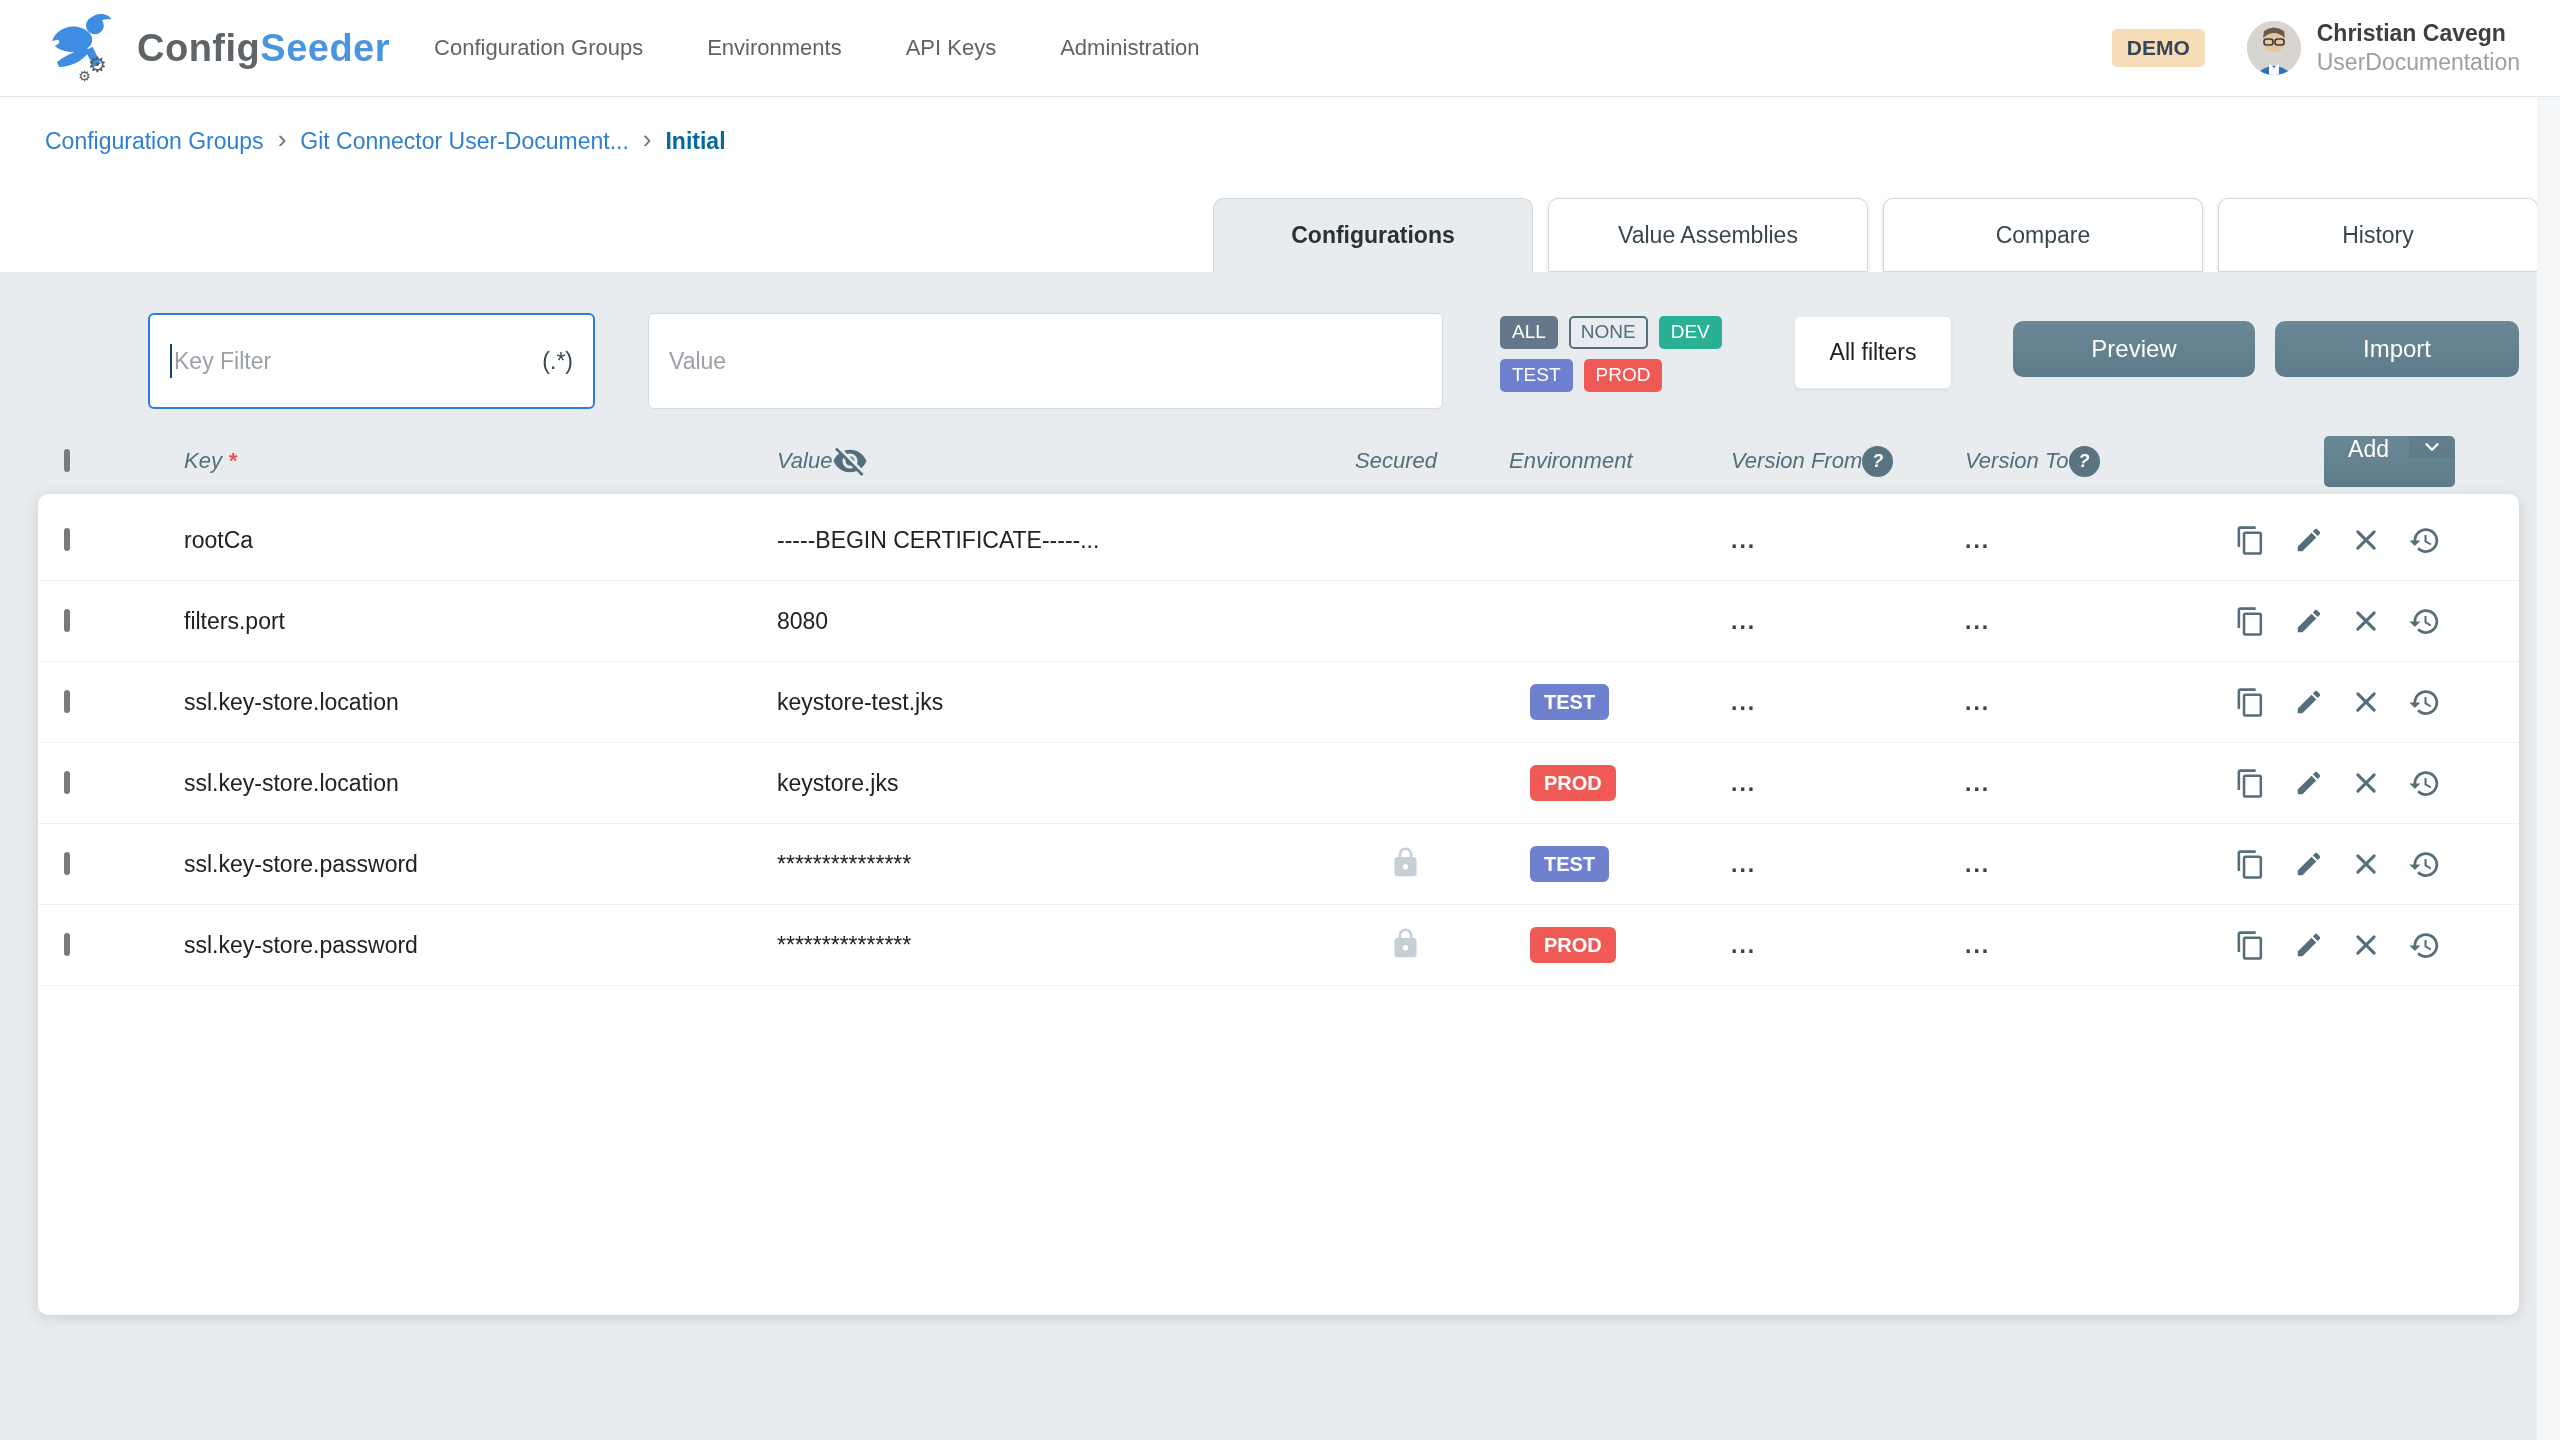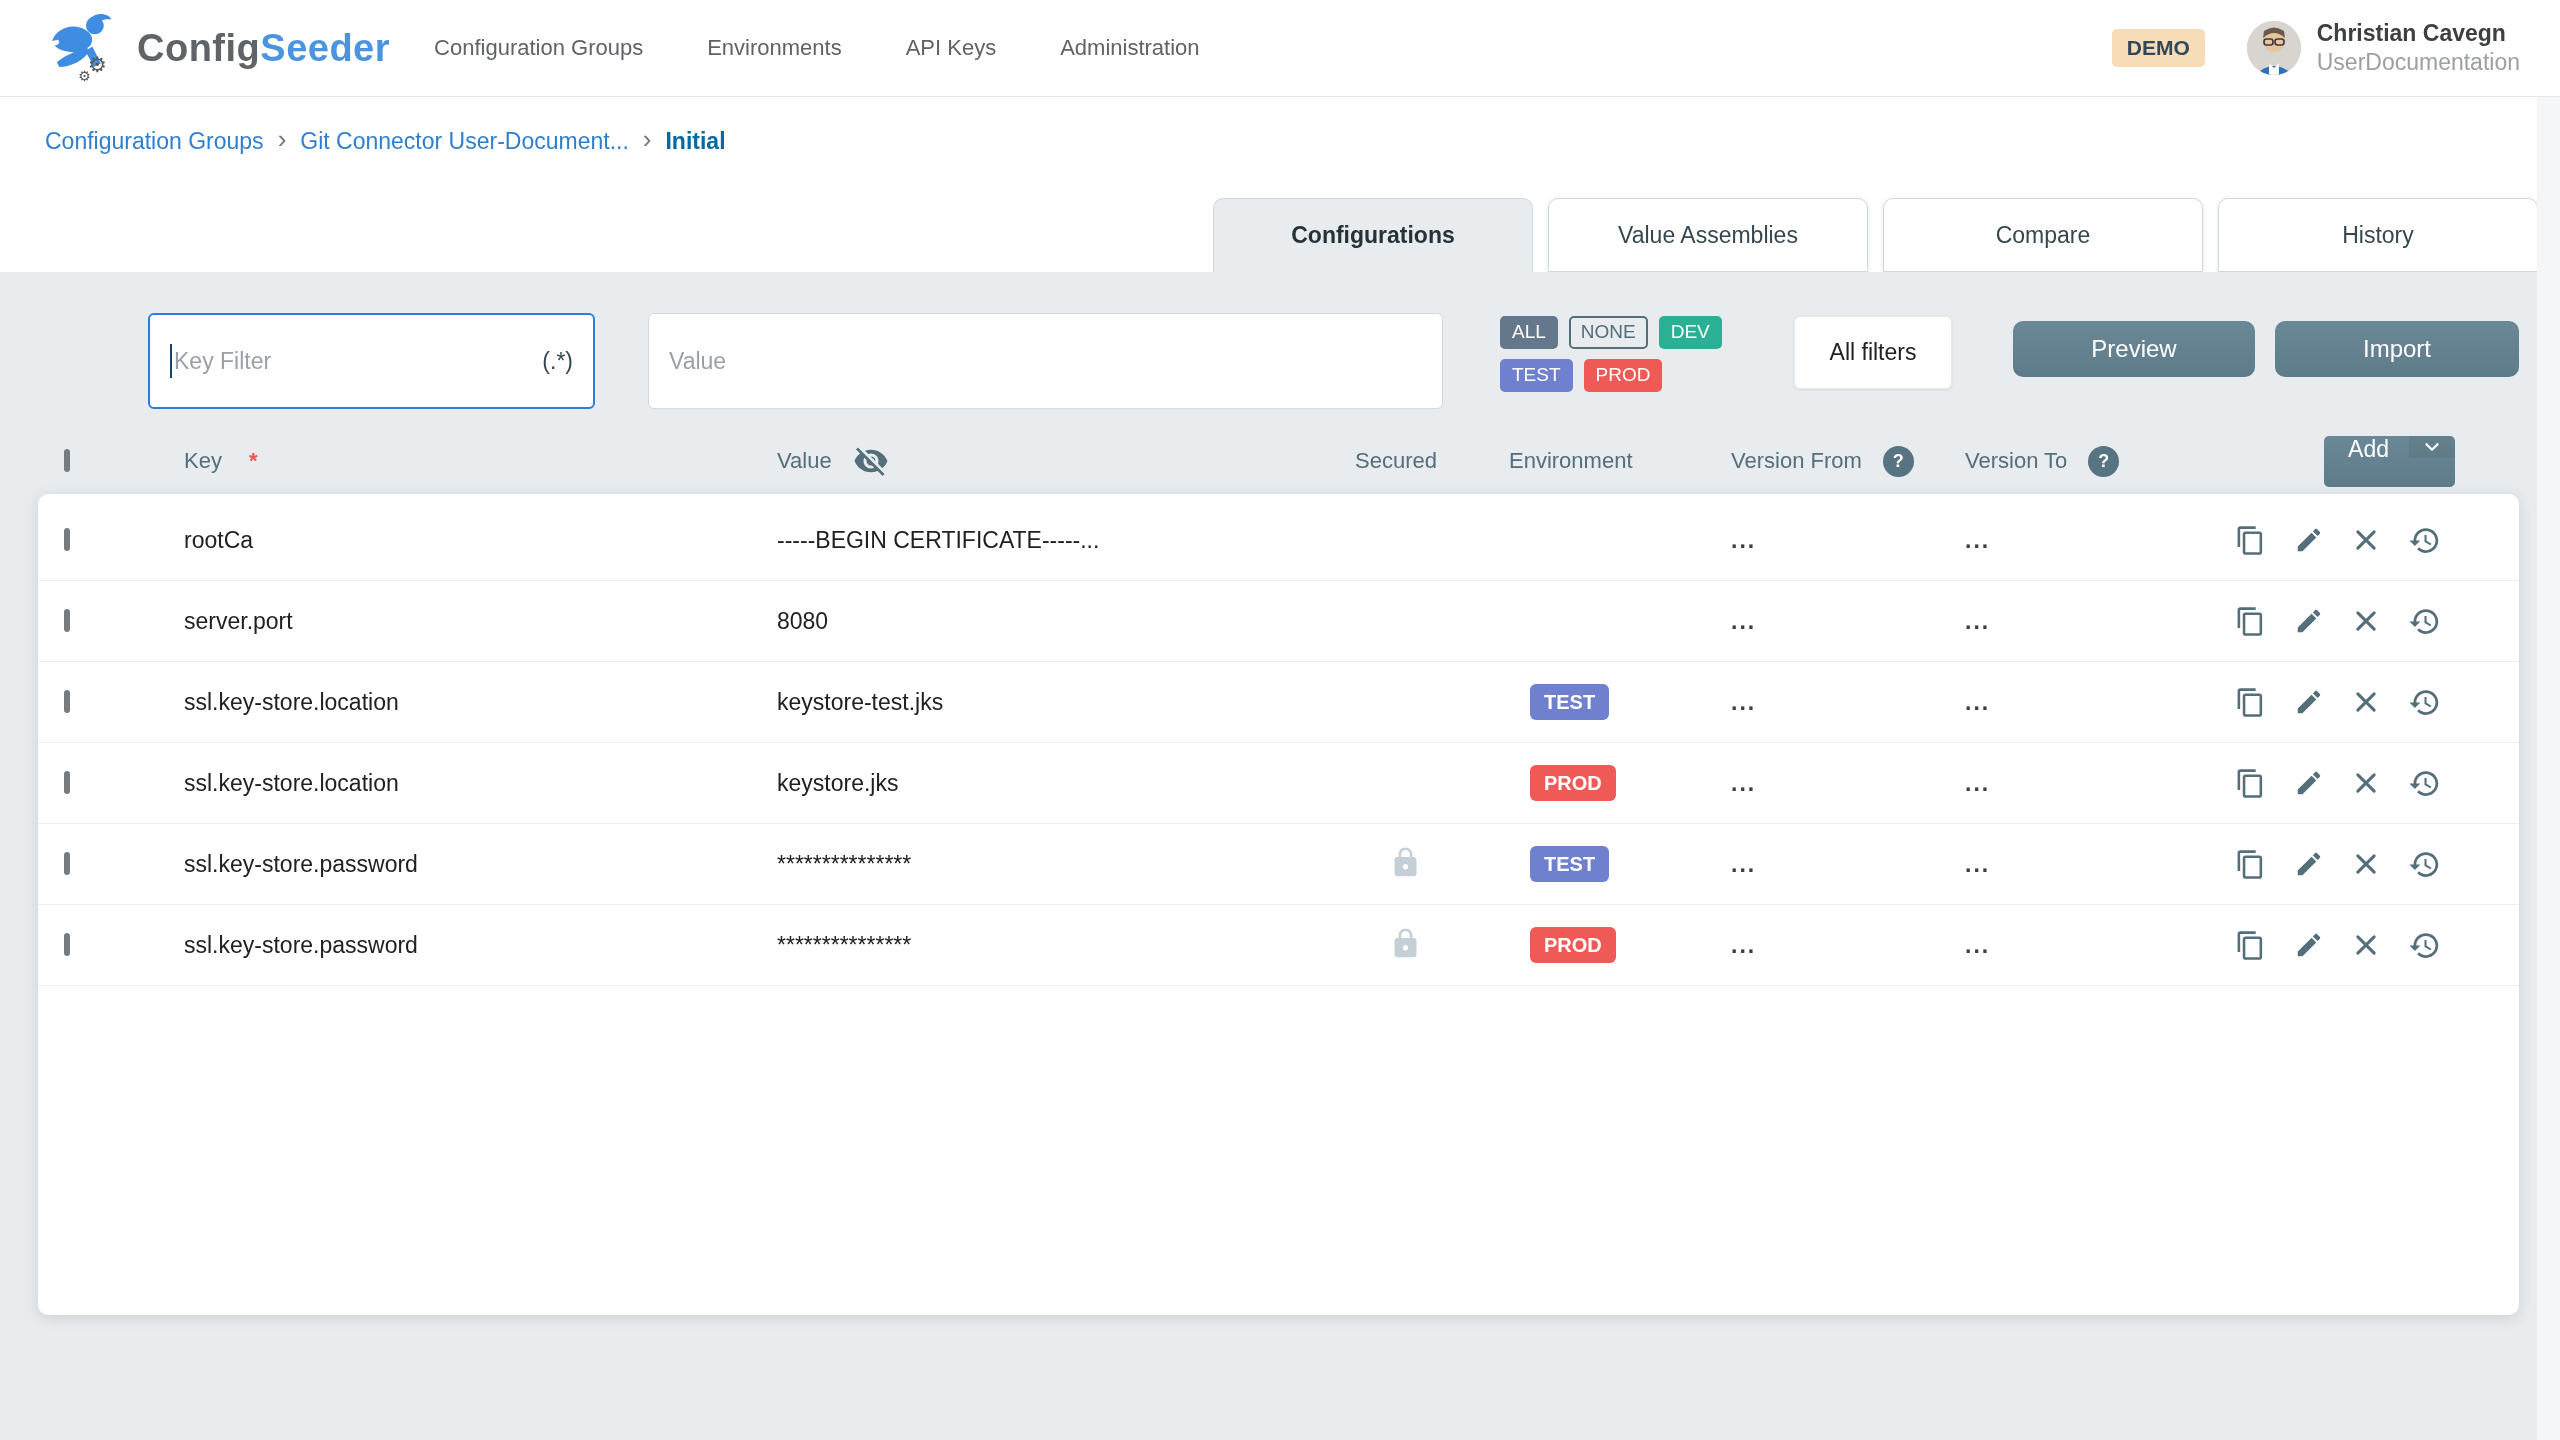--- a/index.html
+++ b/index.html
@@ -86,21 +86,21 @@
   .preview-btn { left:2013px; width:242px; }
   .import-btn { left:2275px; width:244px; }
 
   
   .cfg-grid {
     display:grid;
     grid-template-columns:120px 593px 578px 154px 222px 234px 270px 1fr;
     align-items:center; padding-left:26px;
   }
   .table-head { position:absolute; top:160px; left:38px; width:2481px; height:58px; }
-  .table-head .col-label { font-size:22px; color:#546e7a; display:flex; align-items:center; gap:21px; }
+  .table-head .col-label { font-size:22px; color:#546e7a; display:flex; align-items:center; gap:0;font-style:italic; }
   .required { color:#ef5350; font-weight:bold; margin-left:6px; }
   .help-circle {
     width:31px; height:31px; border-radius:50%; background:#587381; color:#fff; font-size:18px; font-weight:bold;
     display:inline-flex; align-items:center; justify-content:center; cursor:pointer; flex:0 0 auto;
   }
   .eye-icon { cursor:pointer; display:inline-flex; }
 
   .checkbox {
     width:29px; height:29px; border:3px solid #767b80; border-radius:3px; background:#fff; cursor:pointer;
   }
@@ -285,21 +285,21 @@
       <button class="icon-btn">
         <svg width="33" height="33" viewBox="0 0 24 24" fill="#546e7a">
                 <path d="M13 3c-4.97 0-9 4.03-9 9H1l3.89 3.89.07.14L9 12H6c0-3.87 3.13-7 7-7s7 3.13 7 7-3.13 7-7 7c-1.93 0-3.68-.79-4.94-2.06l-1.42 1.42C8.27 19.99 10.51 21 13 21c4.97 0 9-4.03 9-9s-4.03-9-9-9zm-1 5v5l4.28 2.54.72-1.21-3.5-2.08V8H12z"></path>
               </svg>
       </button>
     </div>
   </div>
 
   <div class="row cfg-grid">
     <div><span class="checkbox"></span></div>
-    <div class="cell-key">server.port</div>
+    <div class="cell-key">filters.port</div>
     <div class="cell-value">8080</div>
     <div class="cell-secured">
       <span class="lock" style="visibility: hidden;">
         <svg width="33" height="33" viewBox="0 0 24 24" fill="#c5cfd6">
                 <path d="M18 8h-1V6c0-2.76-2.24-5-5-5S7 3.24 7 6v2H6c-1.1 0-2 .9-2 2v10c0 1.1.9 2 2 2h12c1.1 0 2-.9 2-2V10c0-1.1-.9-2-2-2zm-6 9c-1.1 0-2-.9-2-2s.9-2 2-2 2 .9 2 2-.9 2-2 2zM15.1 8H8.9V6c0-1.71 1.39-3.1 3.1-3.1 1.71 0 3.1 1.39 3.1 3.1v2z"></path>
               </svg>
       </span>
     </div>
     <div class="cell-env"></div>
     <div class="cell-dots">...</div>

